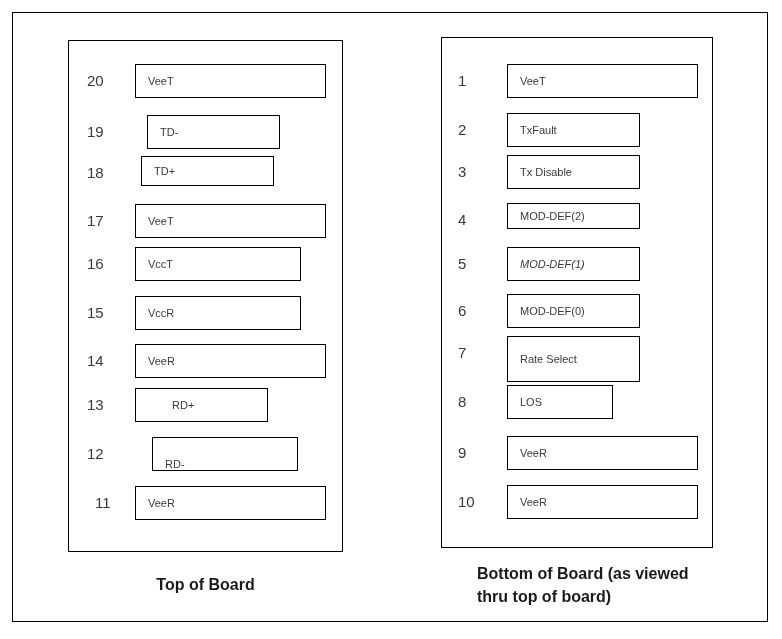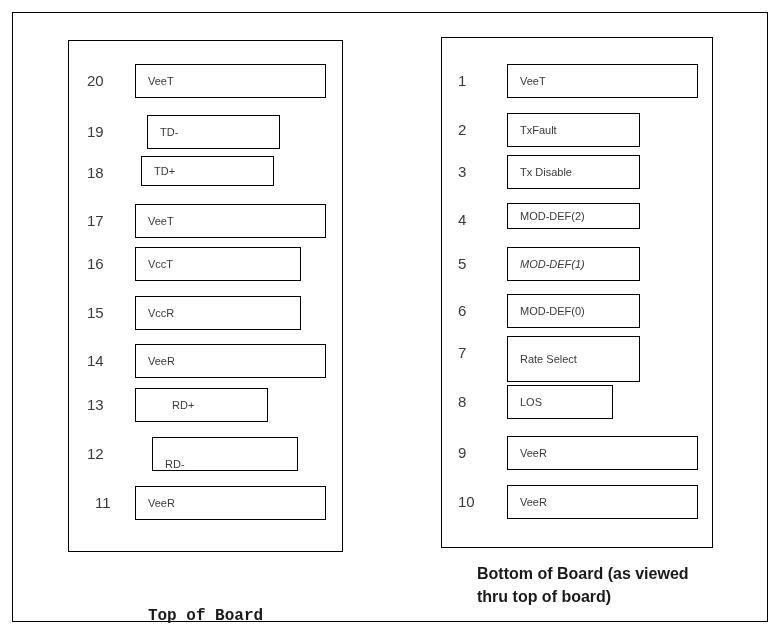--- a/index.html
+++ b/index.html
@@ -56,21 +56,21 @@
     white-space: nowrap;
   }
   .caption {
     position: absolute;
     font-size: 16px;
     font-weight: bold;
     color: var(--caption-text);
     white-space: pre-line;
     line-height: 23px;
   }
-  #caption-0 { left: 68px;  top: 605px; width: 275px; text-align: center; font-family: Liberation Mono, monospace; }
+  #caption-0 { left: 68px;  top: 573px; width: 275px; text-align: center; }
   #caption-1 { left: 477px; top: 562px; width: 250px; text-align: left; }
 </style>
 </head>
 <body>
 
 <div class="canvas">
   <div class="outer-border"></div>
 
   <section class="panel" id="panel-0">
       <span class="pin-number" style="left: 18px; top: 23px;">20</span>

